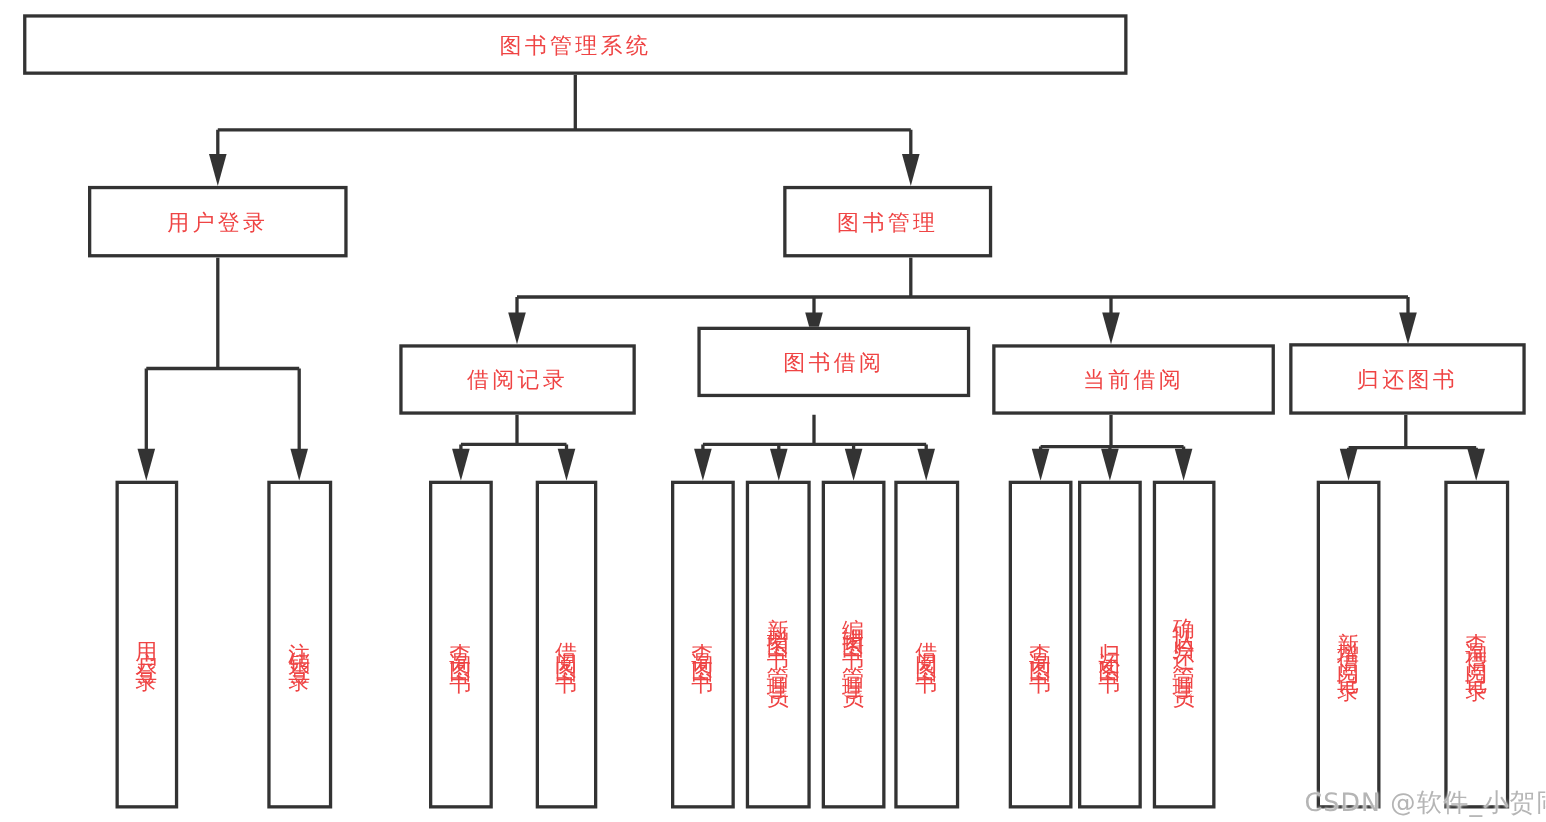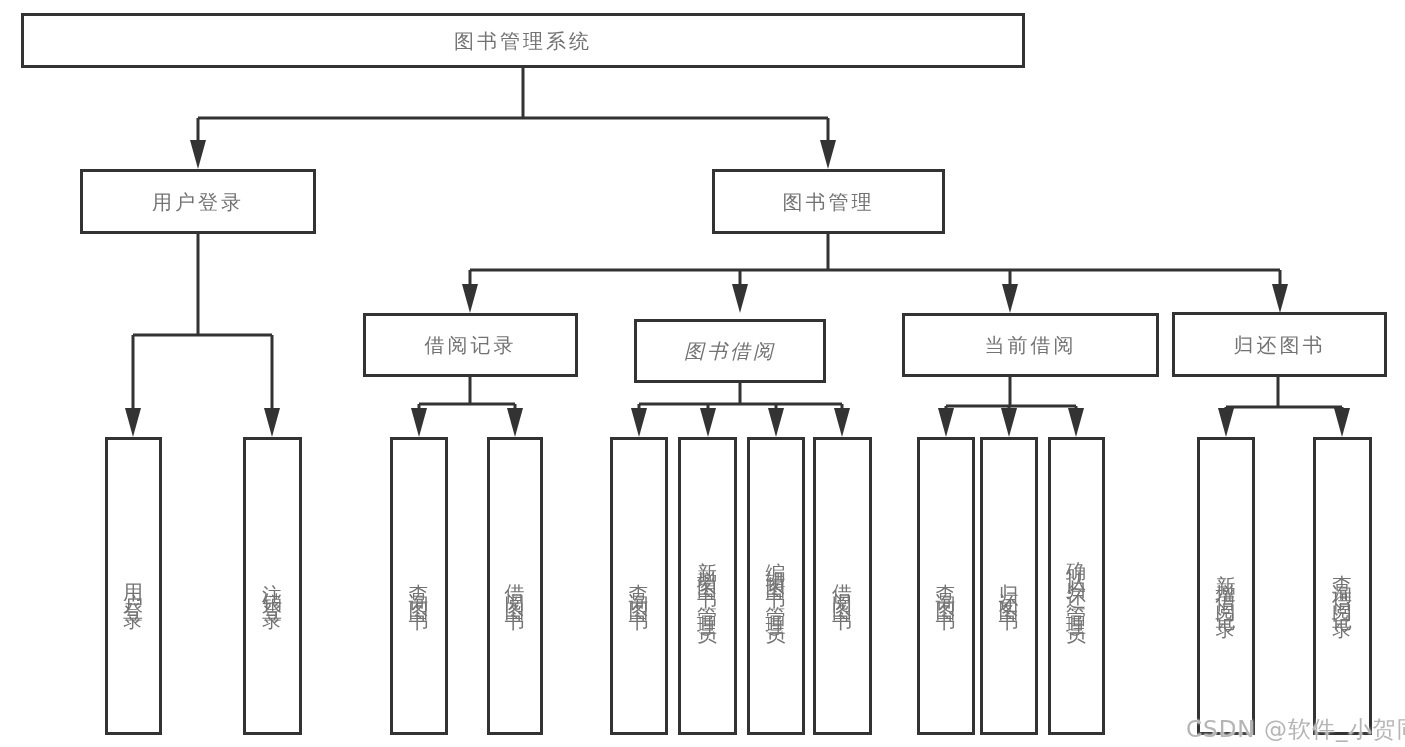--- a/index.html
+++ b/index.html
@@ -13,39 +13,39 @@
   }
   #wires { position: absolute; left: 0; top: 0; z-index: 1; }
   .box {
     position: absolute;
     box-sizing: border-box;
     background: #ffffff;
     border: 3px solid #333333;
     display: flex;
     align-items: center;
     justify-content: center;
-    color: #737373;
+    color: #ef4444;
     font-size: 20px;
     letter-spacing: 3px;
     z-index: 2;
     text-align: center;
     line-height: 1.2;
   }
   .leaf {
     writing-mode: vertical-rl;
     text-orientation: mixed;
     letter-spacing: 9px;
     font-size: 20px;
   }
   
   #root { left: 21px;   top: 13px;  width: 1004px; height: 55px; }
   #b0   { left: 80px;   top: 169px; width: 236px;  height: 65px; }
-  #b1   { left: 712px;  top: 169px; width: 233px;  height: 65px; }
+  #b1   { left: 712px;  top: 169px; width: 190px;  height: 65px; }
   #c0   { left: 363px;  top: 313px; width: 215px;  height: 64px; }
-  #c1   { left: 634px;  top: 319px; width: 192px;  height: 64px; font-style: italic; }
+  #c1   { left: 634px;  top: 297px; width: 248px;  height: 64px; }
   #c2   { left: 902px;  top: 313px; width: 257px;  height: 64px; text-align: center; }
   #c3   { left: 1172px; top: 312px; width: 215px;  height: 65px; }
   .leaf { top: 437px; height: 298px; }
   #l0  { left: 105px;  width: 57px; }
   #l1  { left: 243px;  width: 59px; }
   #l2  { left: 390px;  width: 58px; }
   #l3  { left: 487px;  width: 56px; }
   #l4  { left: 610px;  width: 58px; }
   #l5  { left: 678px;  width: 59px; }
   #l6  { left: 747px;  width: 58px; }

